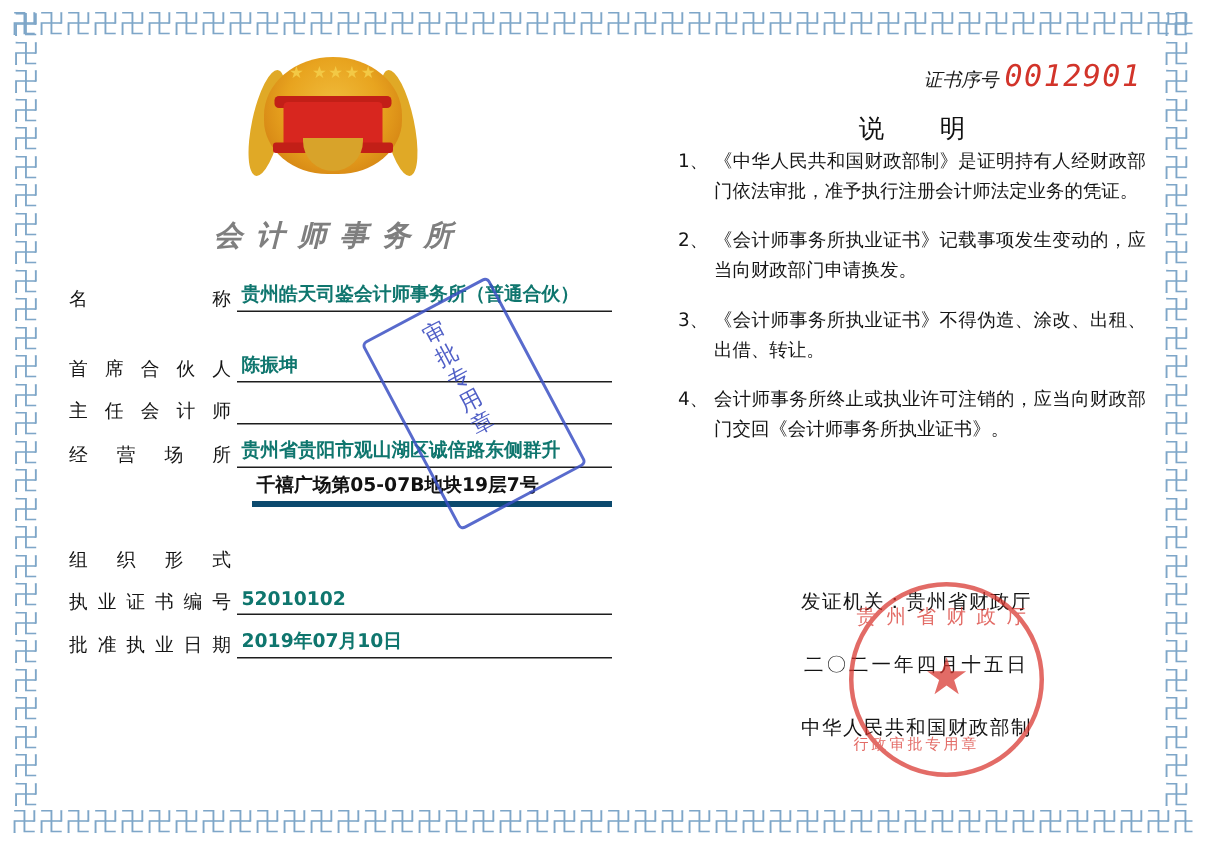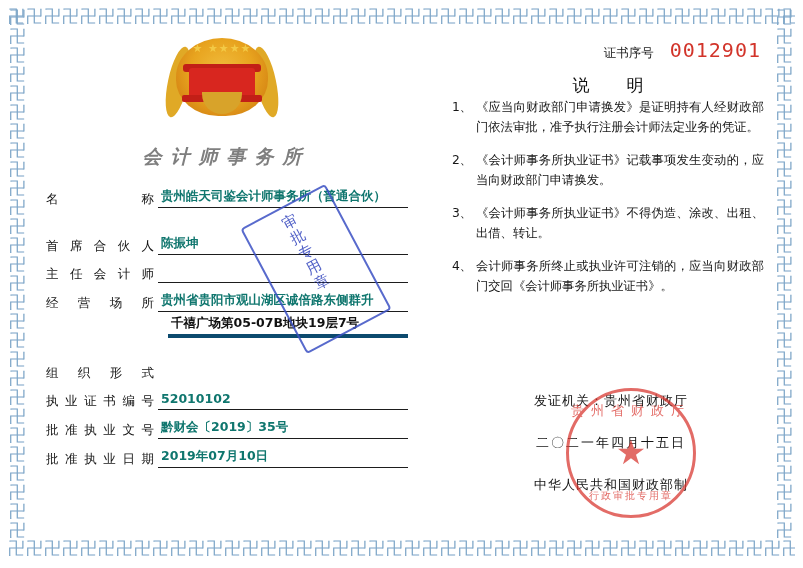--- a/index.html
+++ b/index.html
@@ -48,21 +48,22 @@
     line-height: 19px;
   }
 
   
   .serial-row {
     position: absolute;
     right: 42px;
     top: 38px;
     display: flex;
     align-items: baseline;
-    gap: 16px;
+    gap: 4px;
+    font-style: italic;
   }
   .serial-label {
     font-size: 12.5px;
     color: #1b1b1b;
     font-family: "DejaVu Sans", "Liberation Sans", sans-serif;
   }
   .serial-value {
     font-size: 20px;
     color: #d2342a;
     font-family: "DejaVu Sans Mono", "Liberation Mono", monospace;
@@ -335,21 +336,20 @@
     color: #d8332c;
     font-size: 13px;
     letter-spacing: 7px;
     font-family: "DejaVu Serif", "Liberation Serif", serif;
   }
   .seal-arc-bottom {
     position: absolute;
     left: 0;
     bottom: 12px;
     width: 124px;
-    text-align: center;
     color: #d8332c;
     font-size: 10px;
     letter-spacing: 2px;
     font-family: "DejaVu Serif", "Liberation Serif", serif;
   }
 </style>
 </head>
 <body>
 
 <div class="page">
@@ -466,44 +466,40 @@
       <div class="gap-block"></div>
 
       <div class="field-row">
         <div class="field-label">组 织 形 式</div>
       </div>
       <div class="field-row">
         <div class="field-label">执业证书编号</div>
         <div class="field-value">52010102</div>
       </div>
       <div class="field-row">
-        <div class="field-label">批准执业文号</div>
-        <div class="field-value">黔财会〔2019〕35号</div>
-      </div>
-      <div class="field-row">
         <div class="field-label">批准执业日期</div>
         <div class="field-value">2019年07月10日</div>
       </div>
     </div>
   </div>
 
   <div class="blue-stamp">
     <span>审</span>
     <span>批</span>
     <span>专</span>
     <span>用</span>
     <span>章</span>
   </div>
 
   <div class="right-col">
     <div class="notice-title">说　明</div>
     <ul class="notice-list">
       <li class="notice-item">
         <span class="notice-num">1、</span>
-        <span class="notice-text">《应当向财政部门申请换发》是证明持有人经财政部门依法审批，准予执行注册会计师法定业务的凭证。</span>
+        <span class="notice-text">《中华人民共和国财政部制》是证明持有人经财政部门依法审批，准予执行注册会计师法定业务的凭证。</span>
       </li>
       <li class="notice-item">
         <span class="notice-num">2、</span>
         <span class="notice-text">《会计师事务所执业证书》记载事项发生变动的，应当向财政部门申请换发。</span>
       </li>
       <li class="notice-item">
         <span class="notice-num">3、</span>
         <span class="notice-text">《会计师事务所执业证书》不得伪造、涂改、出租、出借、转让。</span>
       </li>
       <li class="notice-item">

